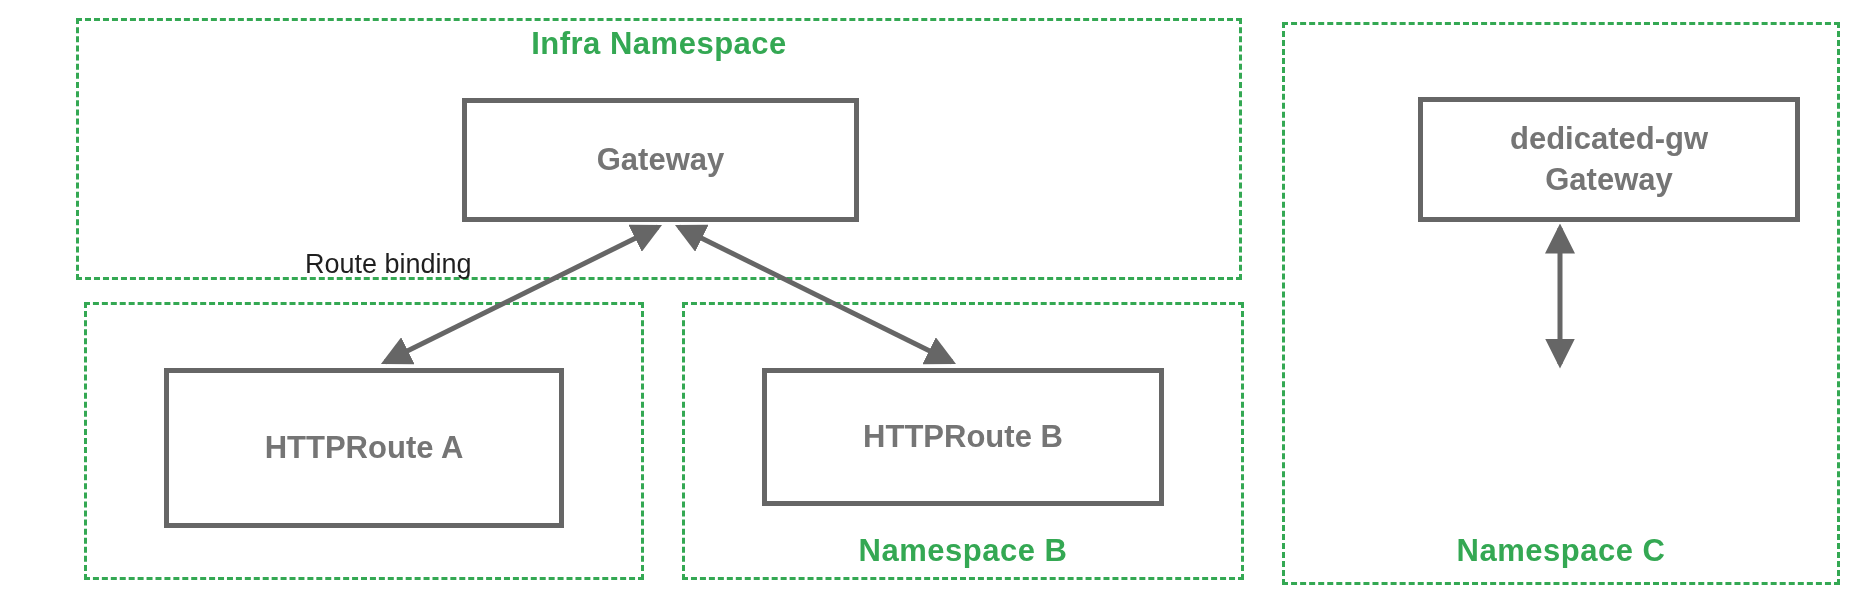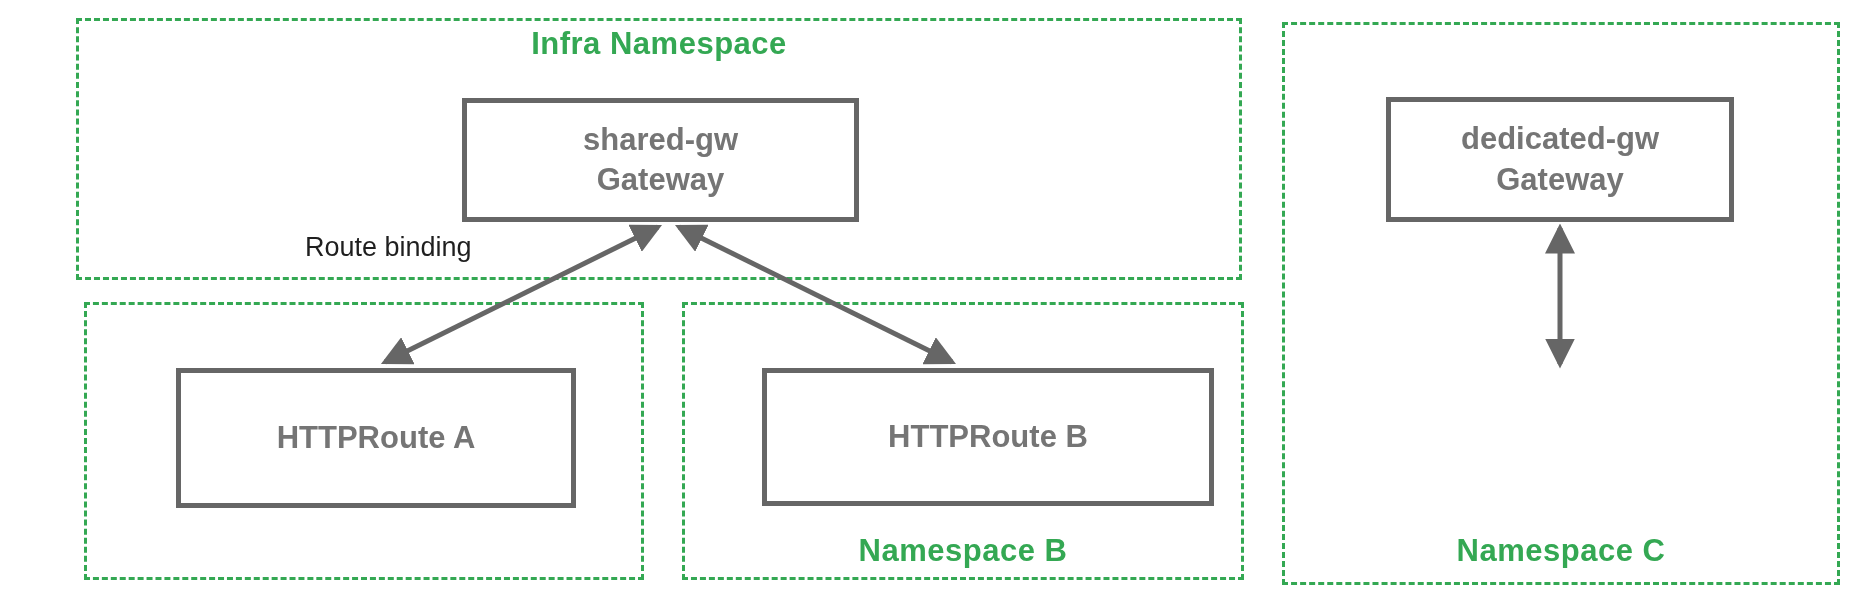--- a/index.html
+++ b/index.html
@@ -89,33 +89,32 @@
       <marker id="arrow" viewBox="0 0 10 10" refX="8.5" refY="5" markerWidth="6" markerHeight="6" orient="auto-start-reverse">
         <path class="arrowhead-shape" d="M 0 0 L 10 5 L 0 10 z"></path>
       </marker>
     </defs>
     <line class="edge-line" x1="644" y1="227" x2="371" y2="362" marker-start="url(#arrow)" marker-end="url(#arrow)"></line>
     <line class="edge-line" x1="665" y1="227" x2="938" y2="362" marker-start="url(#arrow)" marker-end="url(#arrow)"></line>
     <line class="edge-line" x1="1546" y1="228" x2="1546" y2="364" marker-start="url(#arrow)" marker-end="url(#arrow)"></line>
   </svg>
 
   <div class="node" style="left:448px; top:98px; width:397px; height:124px;">
-    <span>shared-gw</span>
     <span>Gateway</span>
   </div>
 
-  <div class="node" style="left:1372px; top:97px; width:348px; height:125px;align-items:center;">
+  <div class="node" style="left:1404px; top:97px; width:382px; height:125px;align-items:center;">
     <span>dedicated-gw</span>
     <span>Gateway</span>
   </div>
 
-  <div class="node" style="left:162px; top:368px; width:400px; height:140px;">
+  <div class="node" style="left:150px; top:368px; width:400px; height:160px;">
     <span>HTTPRoute A</span>
   </div>
 
-  <div class="node" style="left:748px; top:368px; width:452px; height:138px;">
+  <div class="node" style="left:748px; top:368px; width:402px; height:138px;">
     <span>HTTPRoute B</span>
   </div>
 
 
-  <div class="annotation" style="left:291px; top:232px;">Route binding</div>
+  <div class="annotation" style="left:291px; top:249px;">Route binding</div>
 
 </div>
 
 </body></html>

